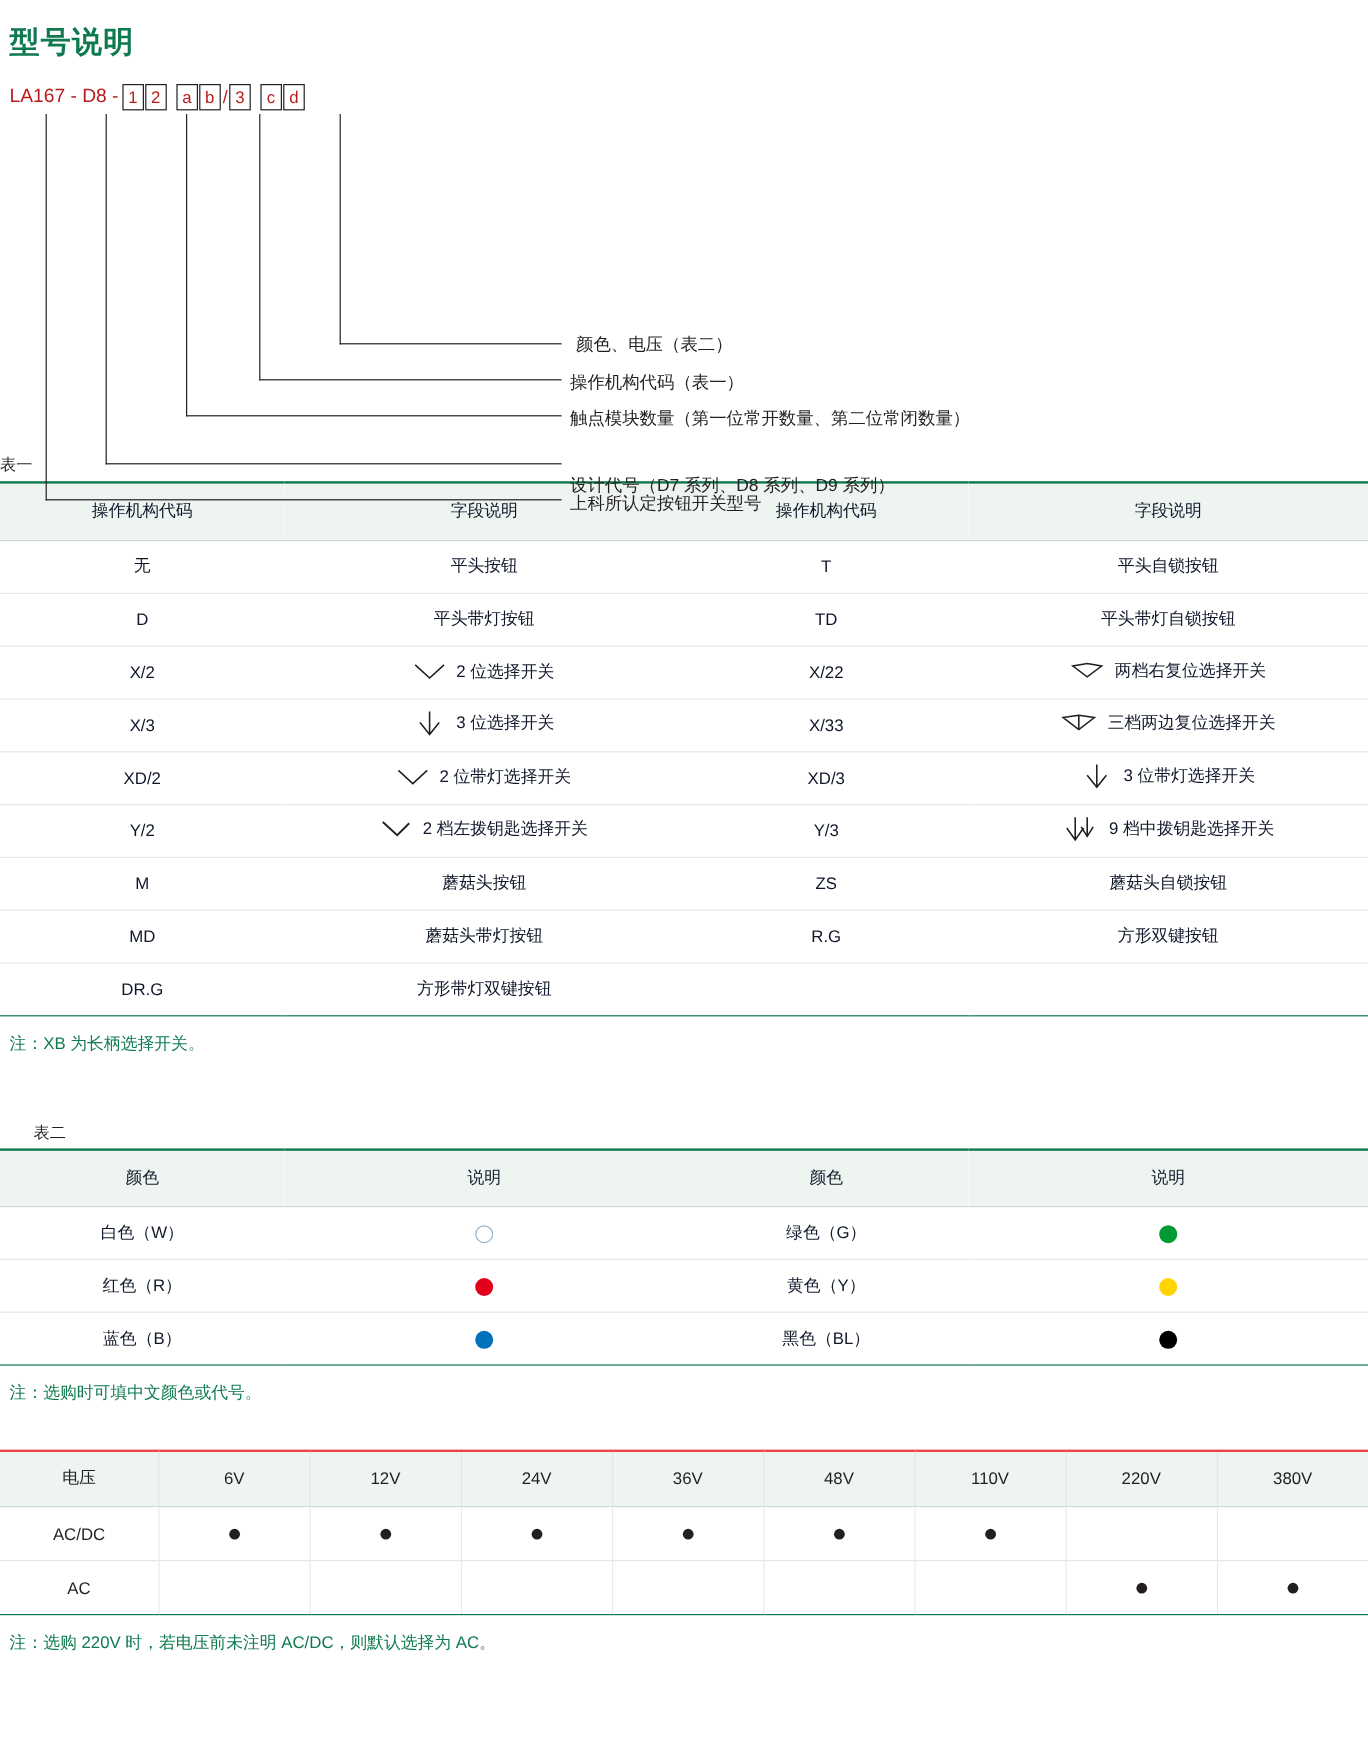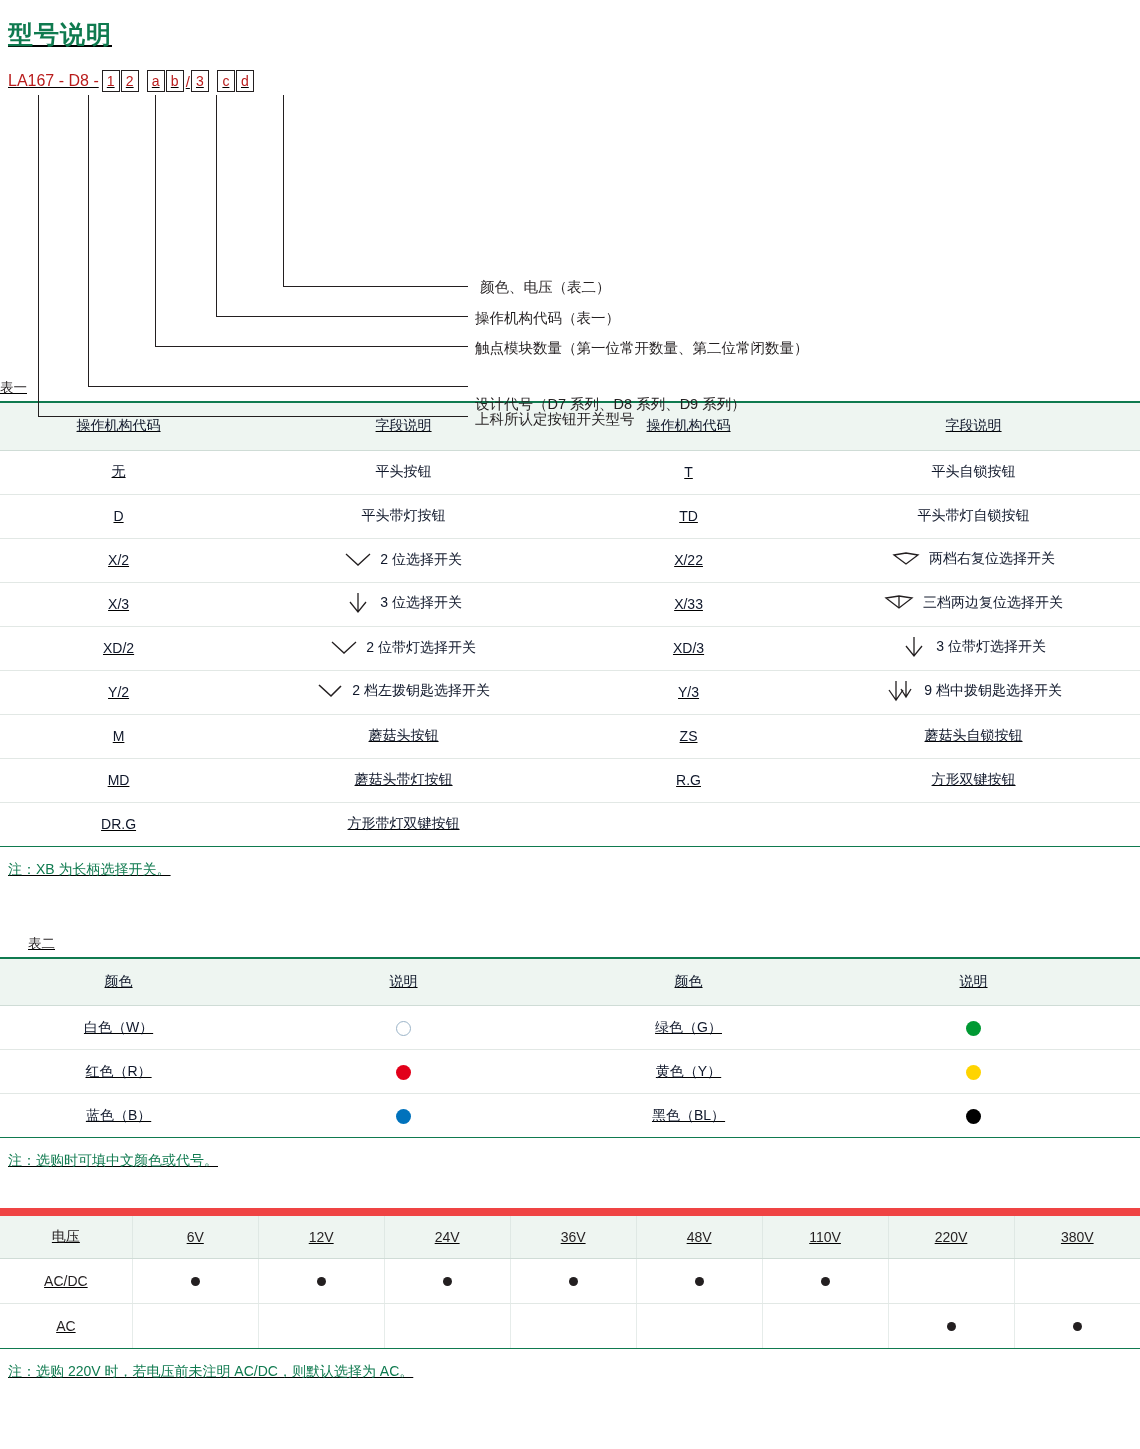--- a/index.html
+++ b/index.html
@@ -8,21 +8,20 @@
     padding: 0;
     background: #ffffff;
     font-family: "Liberation Sans", "DejaVu Sans", sans-serif;
   }
   .page {
     position: relative;
     width: 1140px;
     min-height: 1449px;
     padding: 0;
     background: #fff;
-    text-decoration: underline;
   }
   .title {
     font-size: 25px;
     font-weight: bold;
     color: #0f7a4f;
     letter-spacing: 1px;
     padding: 18px 0 0 8px;
     margin: 0;
   }
 
@@ -130,21 +129,21 @@
     width: 100%;
     border-collapse: collapse;
     font-size: 14px;
     color: #231f20;
     margin-top: 38px;
   }
   table.volt th {
     background: #eef5f1;
     font-weight: normal;
     height: 46px;
-    border-top: 8px solid #ef4444;
+    border-top: 2px solid #ef4444;
     border-bottom: 1px solid #cfdcd6;
     border-right: 1px solid #dfe8e4;
     text-align: center;
   }
   table.volt th:last-child { border-right: none; }
   table.volt td {
     height: 45px;
     text-align: center;
     border-bottom: 1px solid #e2e8e5;
     border-right: 1px solid #e6ecea;

